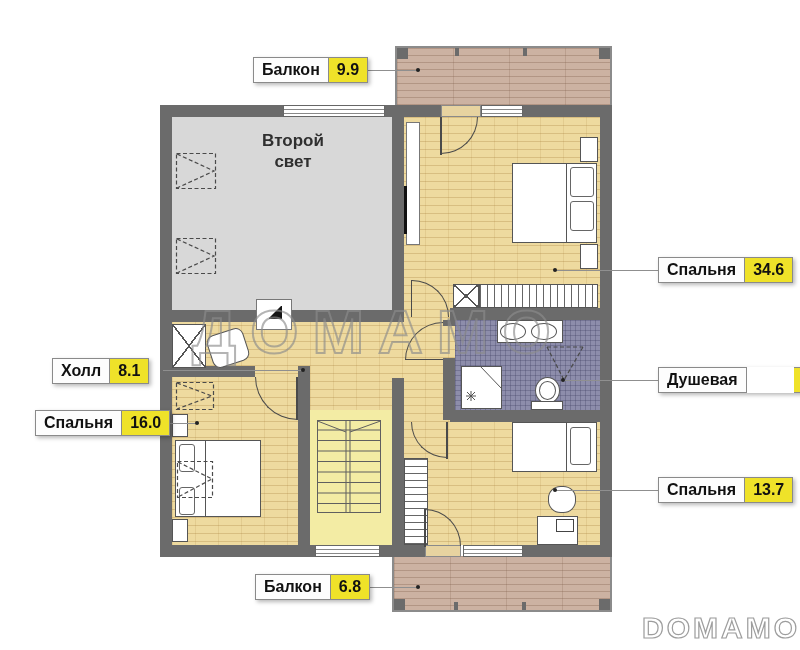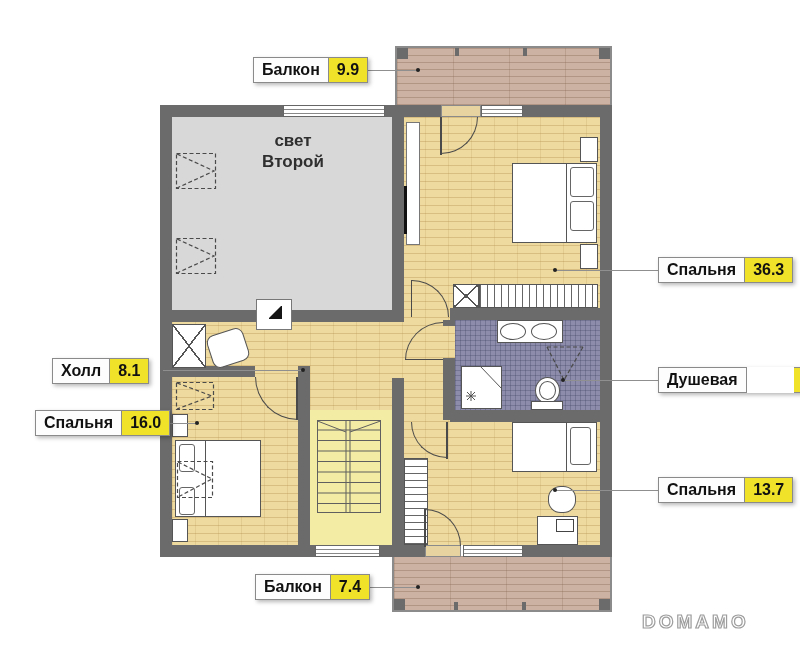--- a/index.html
+++ b/index.html
@@ -58,21 +58,21 @@
   .plabel .vl{background:#efe229;border:1px solid #8a8a8a;border-left:none;padding:3px 8px;white-space:nowrap;}
   .pline{position:absolute;height:1px;background:#8f8f8f;z-index:7;}
   .pdot{position:absolute;width:4px;height:4px;background:#222;border-radius:50%;z-index:7;}
 
   .roomtext{position:absolute;font-weight:bold;font-size:17px;color:#2f2f2f;text-align:center;line-height:1.25;z-index:4;}
 
   .wm-center{position:absolute;left:192px;top:296px;width:430px;z-index:6;
     font-size:62px;font-weight:bold;letter-spacing:14px;color:transparent;
     -webkit-text-stroke:2px rgba(140,140,140,.65);white-space:nowrap;}
   .wm-corner{position:absolute;left:642px;top:611px;z-index:6;
-    font-size:19px;font-weight:bold;letter-spacing:3px;color:transparent;
+    font-size:30px;font-weight:bold;letter-spacing:3px;color:transparent;
     -webkit-text-stroke:1.2px rgba(140,140,140,.85);white-space:nowrap;text-align:right;}
 
   .overlay{position:absolute;left:0;top:0;z-index:5;pointer-events:none;}
   .z1{z-index:1}.z2{z-index:2}.z3{z-index:3}.z4{z-index:4}
 </style>
 </head>
 <body>
 
 <div class="canvas">
 
@@ -114,22 +114,22 @@
   <div class="abs wall z3" style="left:160px;top:366px;width:95px;height:11px;"></div>
 
   <div class="abs window z3" style="left:283px;top:105px;width:102px;height:12px;"></div>
   <div class="abs sill z3" style="left:441px;top:105px;width:40px;height:12px;"></div>
   <div class="abs window z3" style="left:481px;top:105px;width:42px;height:12px;"></div>
   <div class="abs window z3" style="left:315px;top:545px;width:65px;height:12px;"></div>
   <div class="abs sill z3" style="left:425px;top:545px;width:36px;height:12px;"></div>
   <div class="abs window z3" style="left:463px;top:545px;width:60px;height:12px;"></div>
 
   <div class="roomtext" style="left:233px;top:130px;width:120px;">
+    <div>Второй</div>
     <div>свет</div>
-    <div>Второй</div>
   </div>
   <div class="abs furn z3" style="left:256px;top:299px;width:36px;height:31px;border-color:#777;"></div>
 
   <div class="abs furn z3" style="left:406px;top:122px;width:14px;height:123px;border-color:#777;"></div>
   <div class="abs z3" style="left:404px;top:186px;width:3px;height:48px;background:#111;"></div>
   <div class="abs furn z3" style="left:512px;top:163px;width:85px;height:80px;"></div>
   <div class="abs bedline z3" style="left:566px;top:164px;width:1px;height:78px;"></div>
   <div class="abs pillow z3" style="left:570px;top:167px;width:24px;height:30px;"></div>
   <div class="abs pillow z3" style="left:570px;top:201px;width:24px;height:30px;"></div>
   <div class="abs furn z3" style="left:580px;top:137px;width:18px;height:25px;"></div>
@@ -199,20 +199,21 @@
     <g stroke="#555" stroke-width="1" fill="none">
       <line x1="480" y1="366" x2="502" y2="389"></line>
       <path d="M466 396 H476 M471 391 V401 M467 392 L475 400 M467 400 L475 392"></path>
     </g>
     <g>
       <rect x="269" y="306" width="13" height="13" fill="#151515"></rect>
       <path d="M269 306 L281 306 L269 318 Z" fill="#ffffff"></path>
     </g>
   </svg>
 
+  <div class="wm-center">ДОМАМО</div>
   <div class="wm-corner">DOMAMO</div>
 
   <div class="pline" style="left:357px;top:70px;width:63px;"></div>
   <div class="pdot" style="left:416px;top:68px;"></div>
   <div class="pline" style="left:556px;top:270px;width:102px;"></div>
   <div class="pdot" style="left:553px;top:268px;"></div>
   <div class="pline" style="left:564px;top:380px;width:94px;"></div>
   <div class="pdot" style="left:561px;top:378px;"></div>
   <div class="pline" style="left:556px;top:490px;width:102px;"></div>
   <div class="pdot" style="left:553px;top:488px;"></div>
@@ -222,36 +223,36 @@
   <div class="pdot" style="left:195px;top:421px;"></div>
   <div class="pline" style="left:357px;top:587px;width:63px;"></div>
   <div class="pdot" style="left:416px;top:585px;"></div>
 
   <div class="plabel" style="left:253px;top:57px;">
     <span class="nm">Балкон</span>
     <span class="vl">9.9</span>
   </div>
   <div class="plabel" style="left:658px;top:257px;">
     <span class="nm">Спальня</span>
-    <span class="vl">36.3</span>
+    <span class="vl">34.6</span>
   </div>
   <div class="plabel" style="left:658px;top:367px;gap:47px;">
     <span class="nm">Душевая</span>
     <span class="vl">4.4</span>
   </div>
   <div class="plabel" style="left:658px;top:477px;">
     <span class="nm">Спальня</span>
     <span class="vl">13.7</span>
   </div>
   <div class="plabel" style="left:52px;top:358px;">
     <span class="nm">Холл</span>
     <span class="vl">8.1</span>
   </div>
   <div class="plabel" style="left:35px;top:410px;">
     <span class="nm">Спальня</span>
     <span class="vl">16.0</span>
   </div>
   <div class="plabel" style="left:255px;top:574px;">
     <span class="nm">Балкон</span>
-    <span class="vl">7.4</span>
+    <span class="vl">6.8</span>
   </div>
 
 </div>
 
 </body></html>

